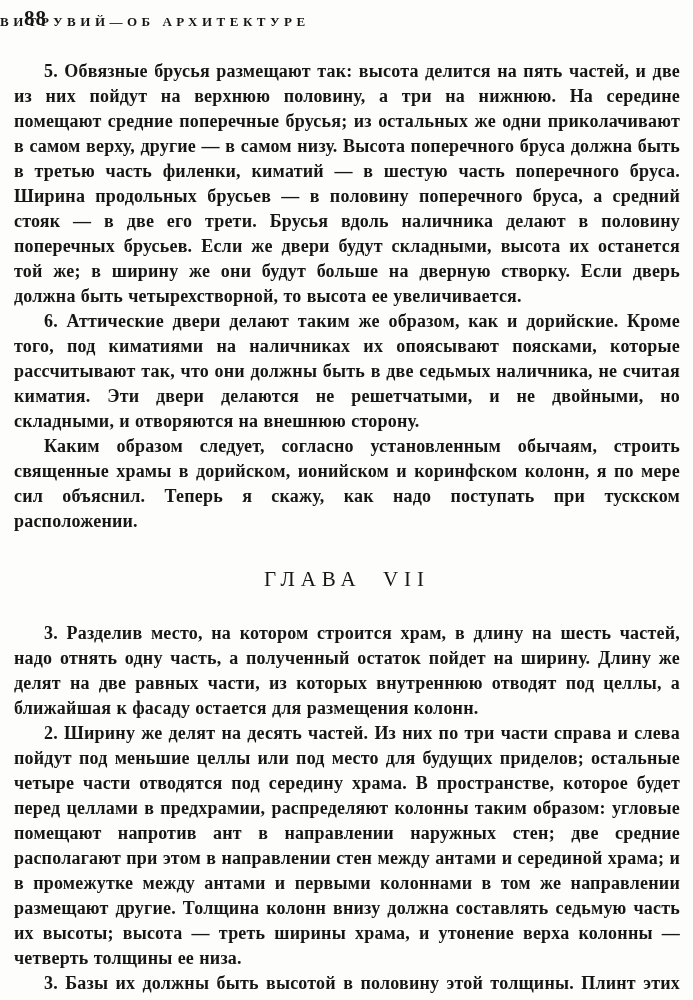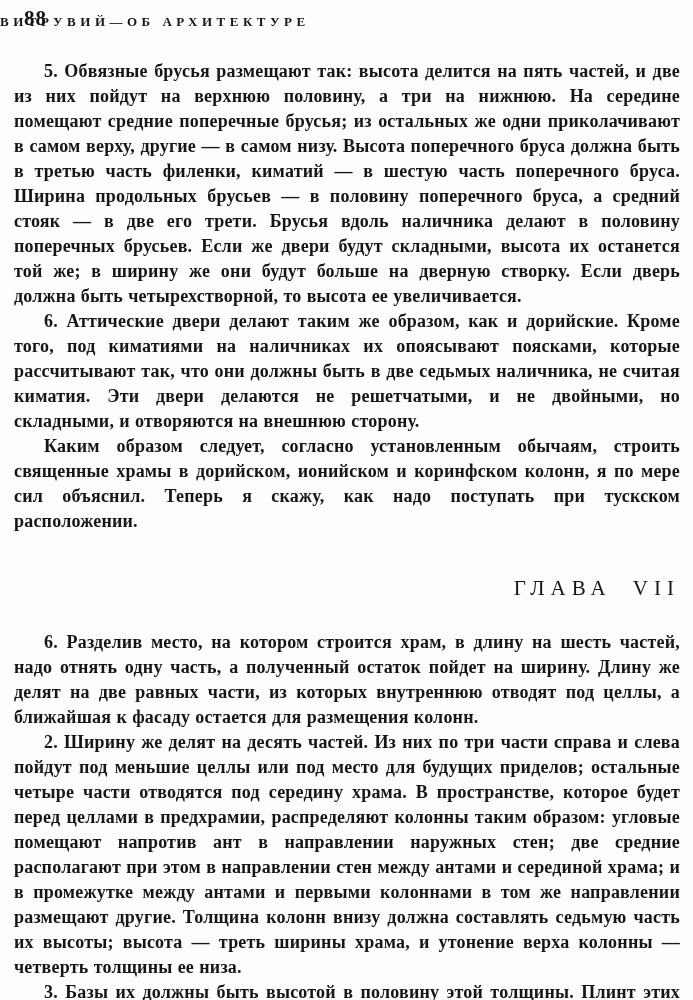--- a/index.html
+++ b/index.html
@@ -49,26 +49,26 @@
     text-align: justify;
     letter-spacing: 0.2px;
     word-spacing: 0.5px;
   }
   .para {
     margin: 0;
     text-indent: 30px;
     font-weight: bold;
   }
   .chapter-heading {
-    text-align: right;
+    text-align: center;
     font-size: 21px;
     font-weight: normal;
     letter-spacing: 6px;
     word-spacing: 10px;
-    margin: 42px 0 29px 0;
+    margin: 33px 0 29px 0;
     text-indent: 0;
   }
   .para-cut {
     text-align-last: justify;
   }
 </style>
 </head>
 <body>
 
 <div class="page">
@@ -81,21 +81,21 @@
   <main class="text-block">
 
     <p class="para">5. Обвязные брусья размещают так: высота делится на пять частей, и две из них пойдут на верхнюю половину, а три на нижнюю. На середине помещают средние поперечные брусья; из остальных же одни приколачивают в самом верху, другие — в самом низу. Высота поперечного бруса должна быть в третью часть филенки, киматий — в шестую часть поперечного бруса. Ширина продольных брусьев — в половину поперечного бруса, а средний стояк — в две его трети. Брусья вдоль наличника делают в половину поперечных брусьев. Если же двери будут складными, высота их останется той же; в ширину же они будут больше на дверную створку. Если дверь должна быть четырехстворной, то высота ее увеличивается.</p>
 
     <p class="para">6. Аттические двери делают таким же образом, как и дорийские. Кроме того, под киматиями на наличниках их опоясывают поясками, которые рассчитывают так, что они должны быть в две седьмых наличника, не считая киматия. Эти двери делаются не решетчатыми, и не двойными, но складными, и отворяются на внешнюю сторону.</p>
 
     <p class="para">Каким образом следует, согласно установленным обычаям, строить священные храмы в дорийском, ионийском и коринфском колонн, я по мере сил объяснил. Теперь я скажу, как надо поступать при тускском расположении.</p>
 
     <h2 class="chapter-heading">ГЛАВА VII</h2>
 
-    <p class="para">6. Разделив место, на котором строится храм, в длину на шесть частей, надо отнять одну часть, а полученный остаток пойдет на ширину. Длину же делят на две равных части, из которых внутреннюю отводят под целлы, а ближайшая к фасаду остается для размещения колонн.</p>
+    <p class="para">3. Разделив место, на котором строится храм, в длину на шесть частей, надо отнять одну часть, а полученный остаток пойдет на ширину. Длину же делят на две равных части, из которых внутреннюю отводят под целлы, а ближайшая к фасаду остается для размещения колонн.</p>
 
     <p class="para">2. Ширину же делят на десять частей. Из них по три части справа и слева пойдут под меньшие целлы или под место для будущих приделов; остальные четыре части отводятся под середину храма. В пространстве, которое будет перед целлами в предхрамии, распределяют колонны таким образом: угловые помещают напротив ант в направлении наружных стен; две средние располагают при этом в направлении стен между антами и серединой храма; и в промежутке между антами и первыми колоннами в том же направлении размещают другие. Толщина колонн внизу должна составлять седьмую часть их высоты; высота — треть ширины храма, и утонение верха колонны — четверть толщины ее низа.</p>
 
     <p class="para para-cut">3. Базы их должны быть высотой в половину этой толщины. Плинт этих баз делают круглым, высотою в половину их толщины, а вал сверху него вместе с уступом — той же толщины, что и плинт. Высота капители — в половину толщины. Ширина абака равна толщине низа колонны. Высота</p>
 
   </main>
 
 </div>
 
 </body></html>

